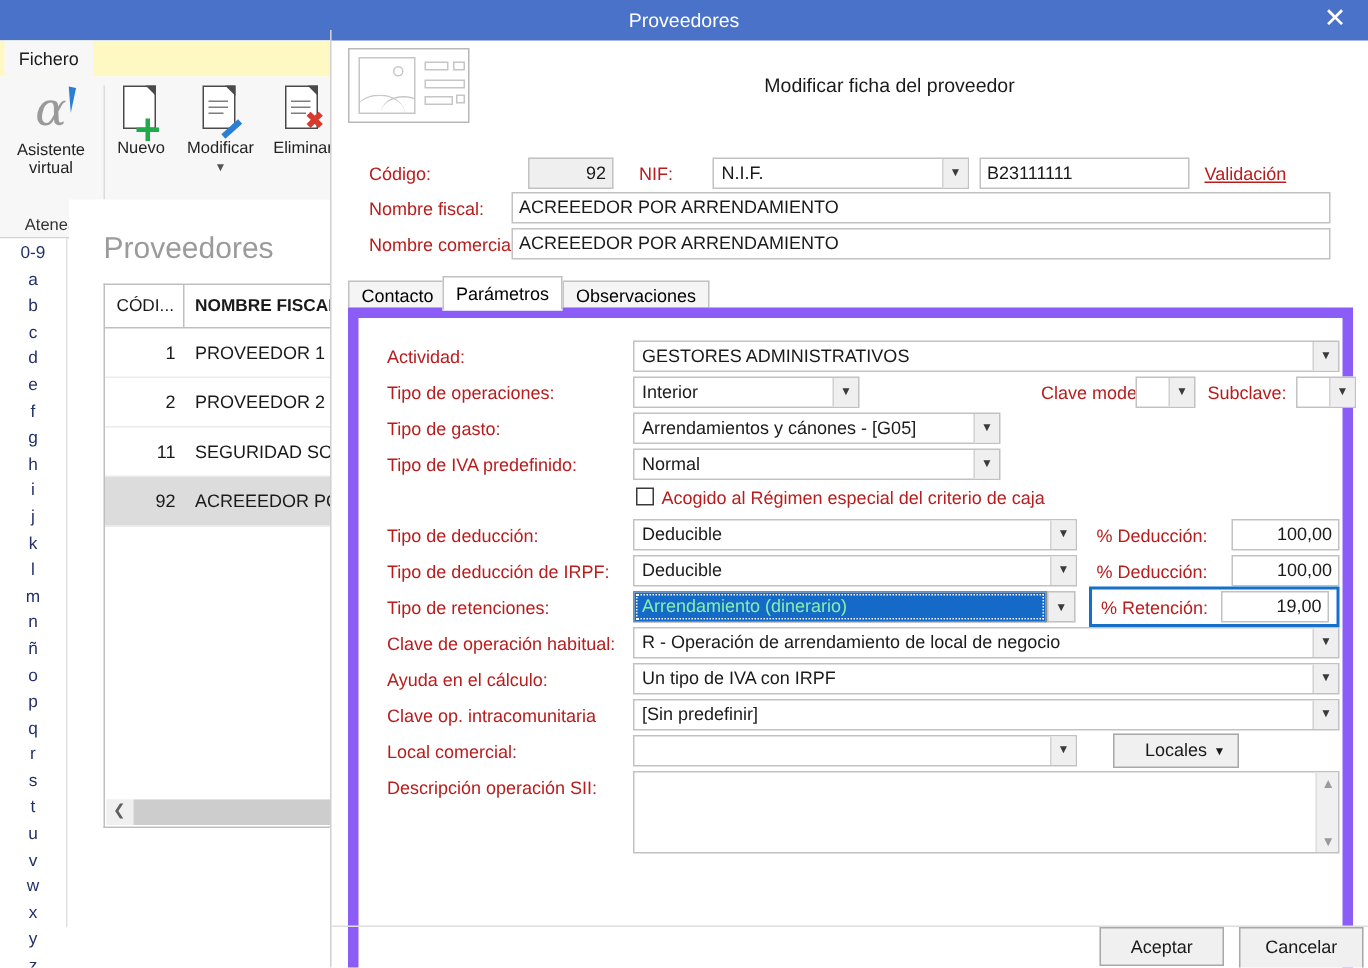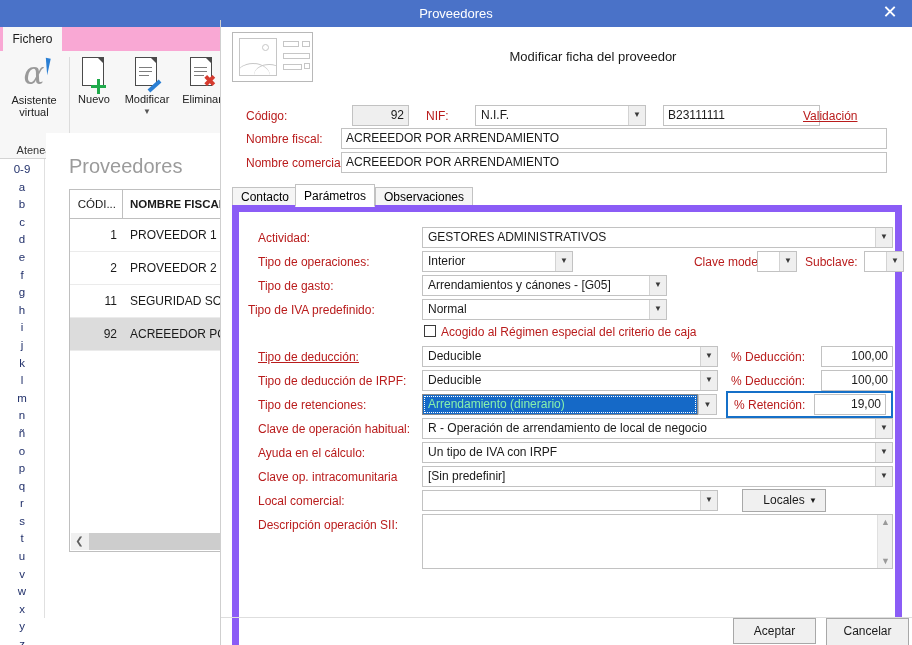--- a/index.html
+++ b/index.html
@@ -30,21 +30,21 @@
     color: #ffffff; font-size: 18px; cursor: pointer; font-weight: 400;
   }
 
   
   .appwin {
     position: absolute; left: 0; top: 27px; width: 220px; height: 618px;
     background: #ffffff; overflow: hidden;
   }
   .ribbon-tabstrip {
     position: absolute; left: 0; top: 0; width: 220px; height: 24px;
-    background: #f9a8d4;
+    background: #fef9c3;
   }
   .ribbon-tab {
     position: absolute; left: 3px; top: 0; width: 59px; height: 24px;
     background: #f7f7f7; line-height: 24px; text-align: center;
     font-size: 12px; color: #1a1a1a; cursor: pointer;
   }
   .ribbon-body {
     position: absolute; left: 0; top: 24px; width: 220px; height: 108px;
     background: #f7f7f7; border-bottom: 1px solid #d4d4d4;
   }
@@ -392,21 +392,21 @@
     <div class="dlg-title">Modificar ficha del proveedor</div>
 
     <div class="lbl" style="left:25px; top:89px;">Código:</div>
     <div class="inp ro" style="left:131px; top:85px; width:57px;">92</div>
 
     <div class="lbl" style="left:205px; top:89px;">NIF:</div>
     <div class="combo" style="left:254px; top:85px; width:171px;">
       <div class="txt">N.I.F.</div>
       <div class="btn">▼</div>
     </div>
-    <div class="inp" style="left:432px; top:85px; width:157px;margin-left:10px;">B23111111</div>
+    <div class="inp" style="left:432px; top:85px; width:140px;">B23111111</div>
     <div class="lbl" style="left:582px; top:89px; text-decoration:underline; cursor:pointer;">Validación</div>
 
     <div class="lbl" style="left:25px; top:112px;">Nombre fiscal:</div>
     <div class="inp" style="left:120px; top:108px; width:546px;">ACREEEDOR POR ARRENDAMIENTO</div>
 
     <div class="lbl" style="left:25px; top:136px;">Nombre comercial:</div>
     <div class="inp" style="left:120px; top:132px; width:546px;">ACREEEDOR POR ARRENDAMIENTO</div>
 
     <div class="tabstrip">
       <div class="tab" style="left:0;">Contacto</div>
@@ -437,30 +437,30 @@
         <div class="txt"></div>
         <div class="btn">▼</div>
       </div>
 
       <div class="lbl" style="left:19px; top:67px;">Tipo de gasto:</div>
       <div class="combo" style="left:183px; top:63px; width:245px;">
         <div class="txt">Arrendamientos y cánones - [G05]</div>
         <div class="btn">▼</div>
       </div>
 
-      <div class="lbl" style="left:9px; top:91px;text-align:right;">Tipo de IVA predefinido:</div>
+      <div class="lbl" style="left:19px; top:91px;text-align:right;">Tipo de IVA predefinido:</div>
       <div class="combo" style="left:183px; top:87px; width:245px;">
         <div class="txt">Normal</div>
         <div class="btn">▼</div>
       </div>
 
       <div class="chk" style="left:185px; top:113px;"></div>
       <div class="lbl" style="left:202px; top:113px;">Acogido al Régimen especial del criterio de caja</div>
 
-      <div class="lbl" style="left:19px; top:138px;text-decoration:underline;">Tipo de deducción:</div>
+      <div class="lbl" style="left:19px; top:138px;">Tipo de deducción:</div>
       <div class="combo" style="left:183px; top:134px; width:296px;">
         <div class="txt">Deducible</div>
         <div class="btn">▼</div>
       </div>
       <div class="lbl" style="left:492px; top:138px;">% Deducción:</div>
       <div class="inp num" style="left:582px; top:134px; width:72px;">100,00</div>
 
       <div class="lbl" style="left:19px; top:162px;">Tipo de deducción de IRPF:</div>
       <div class="combo" style="left:183px; top:158px; width:296px;">
         <div class="txt">Deducible</div>

